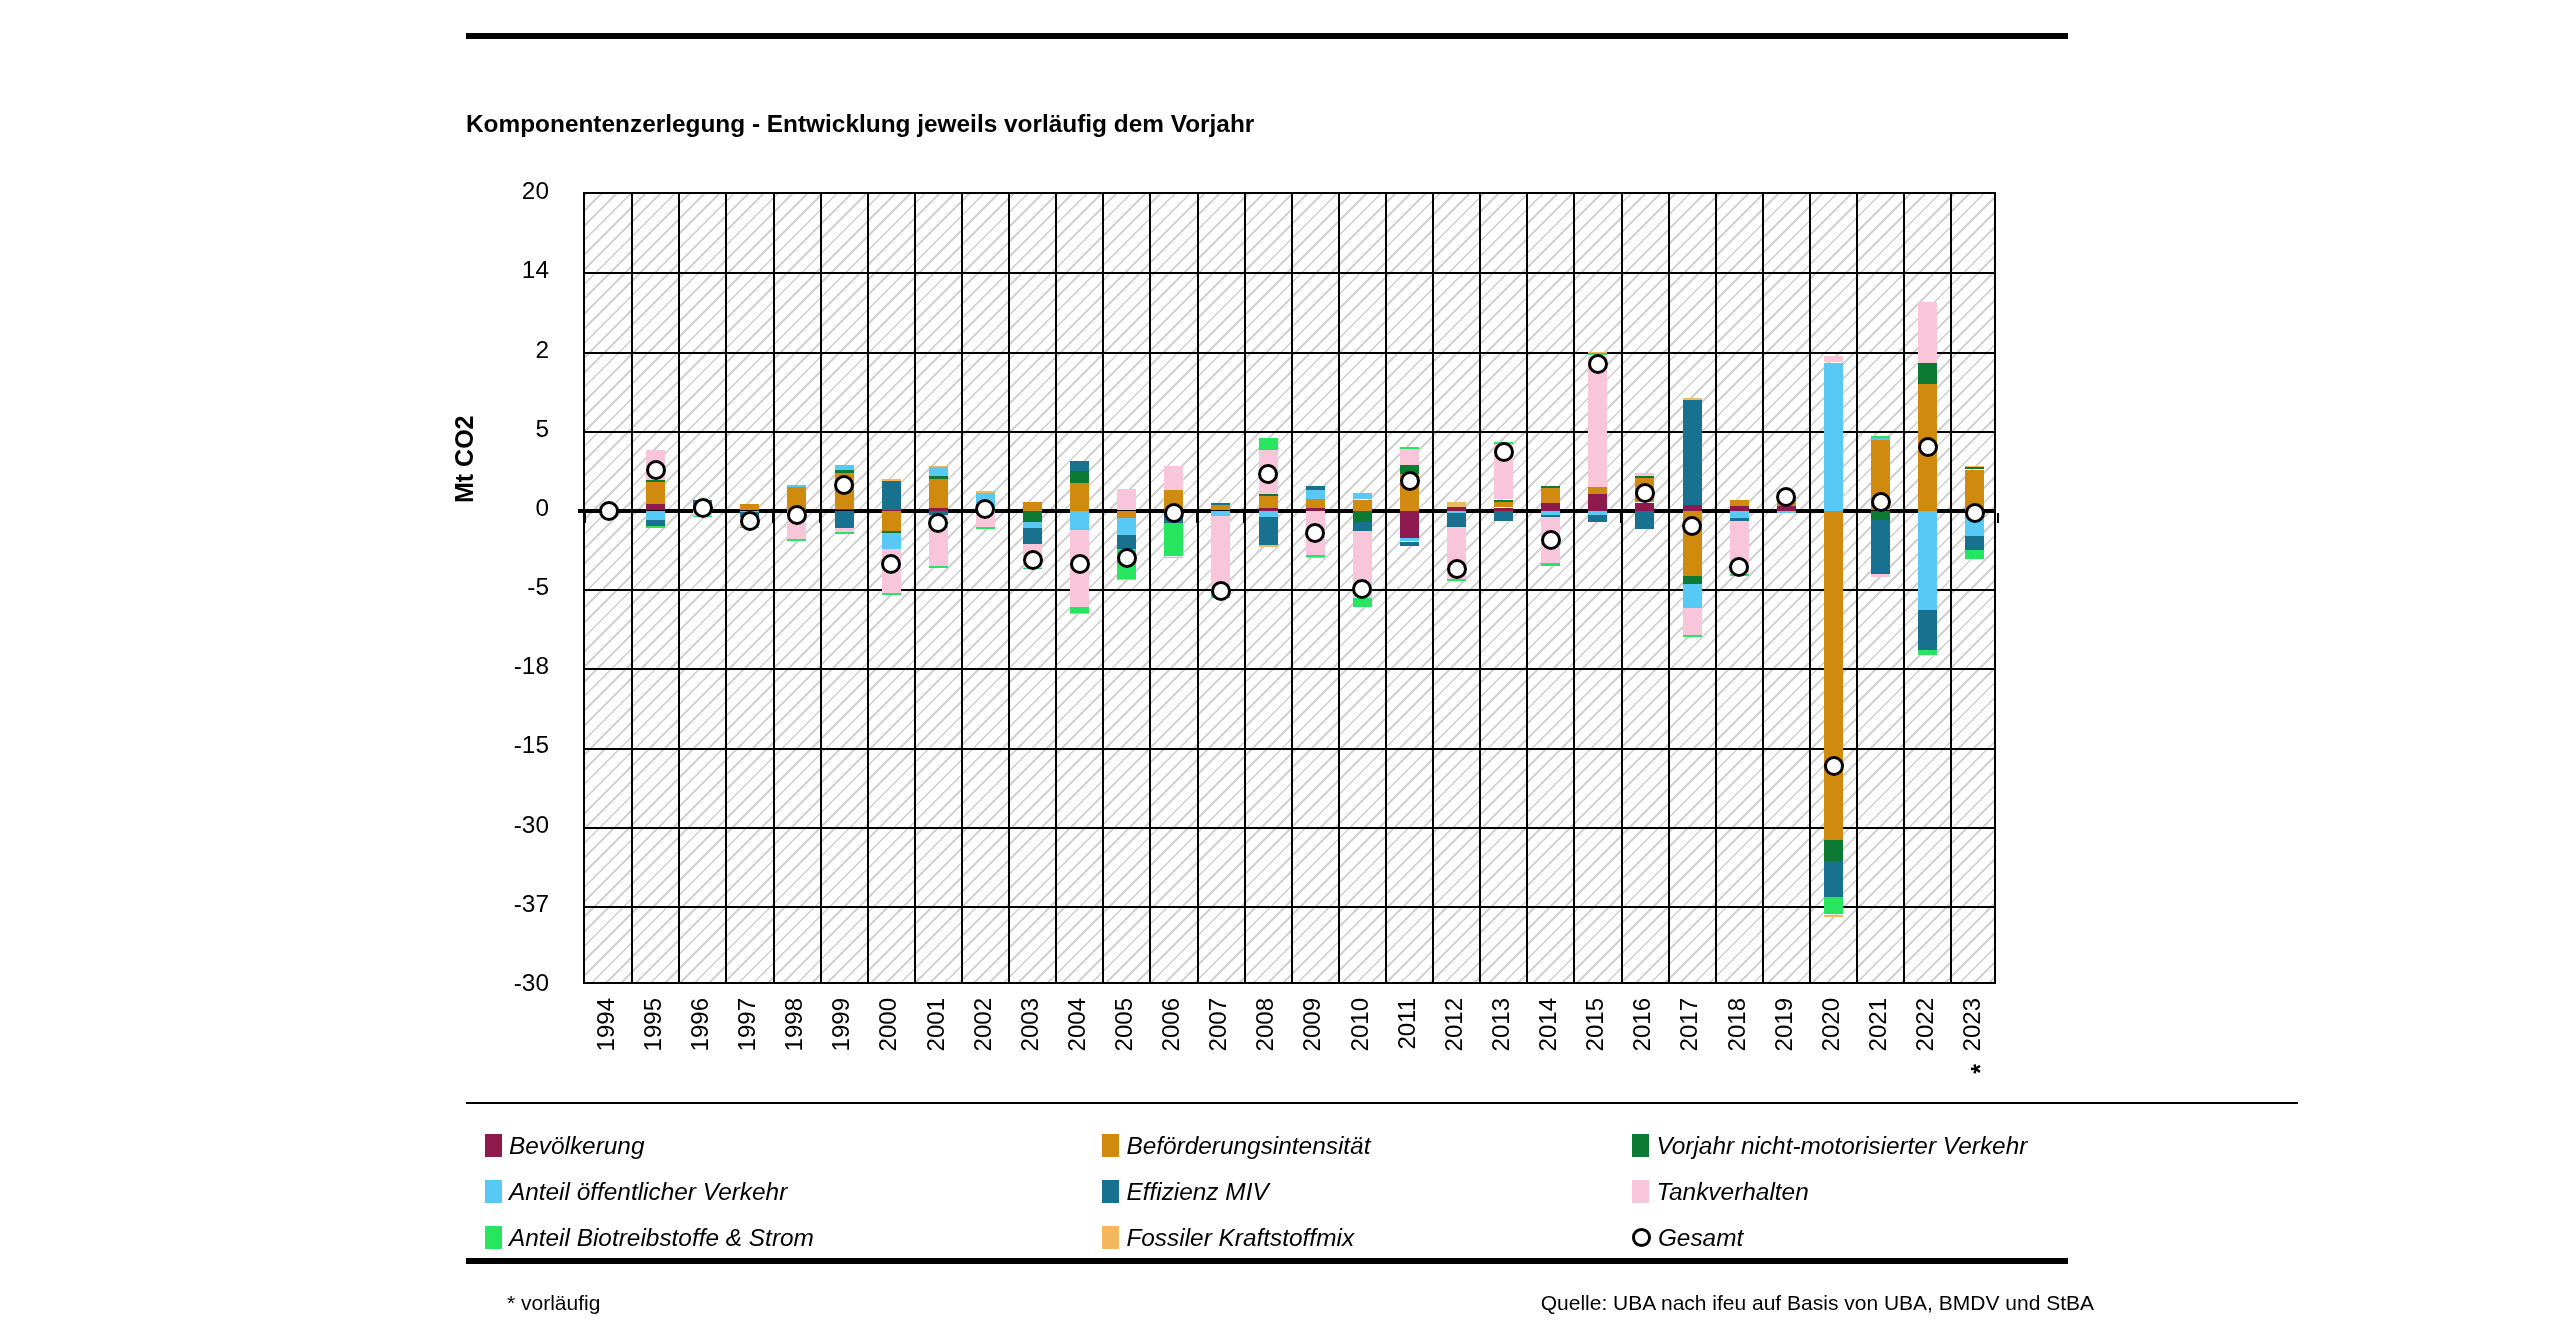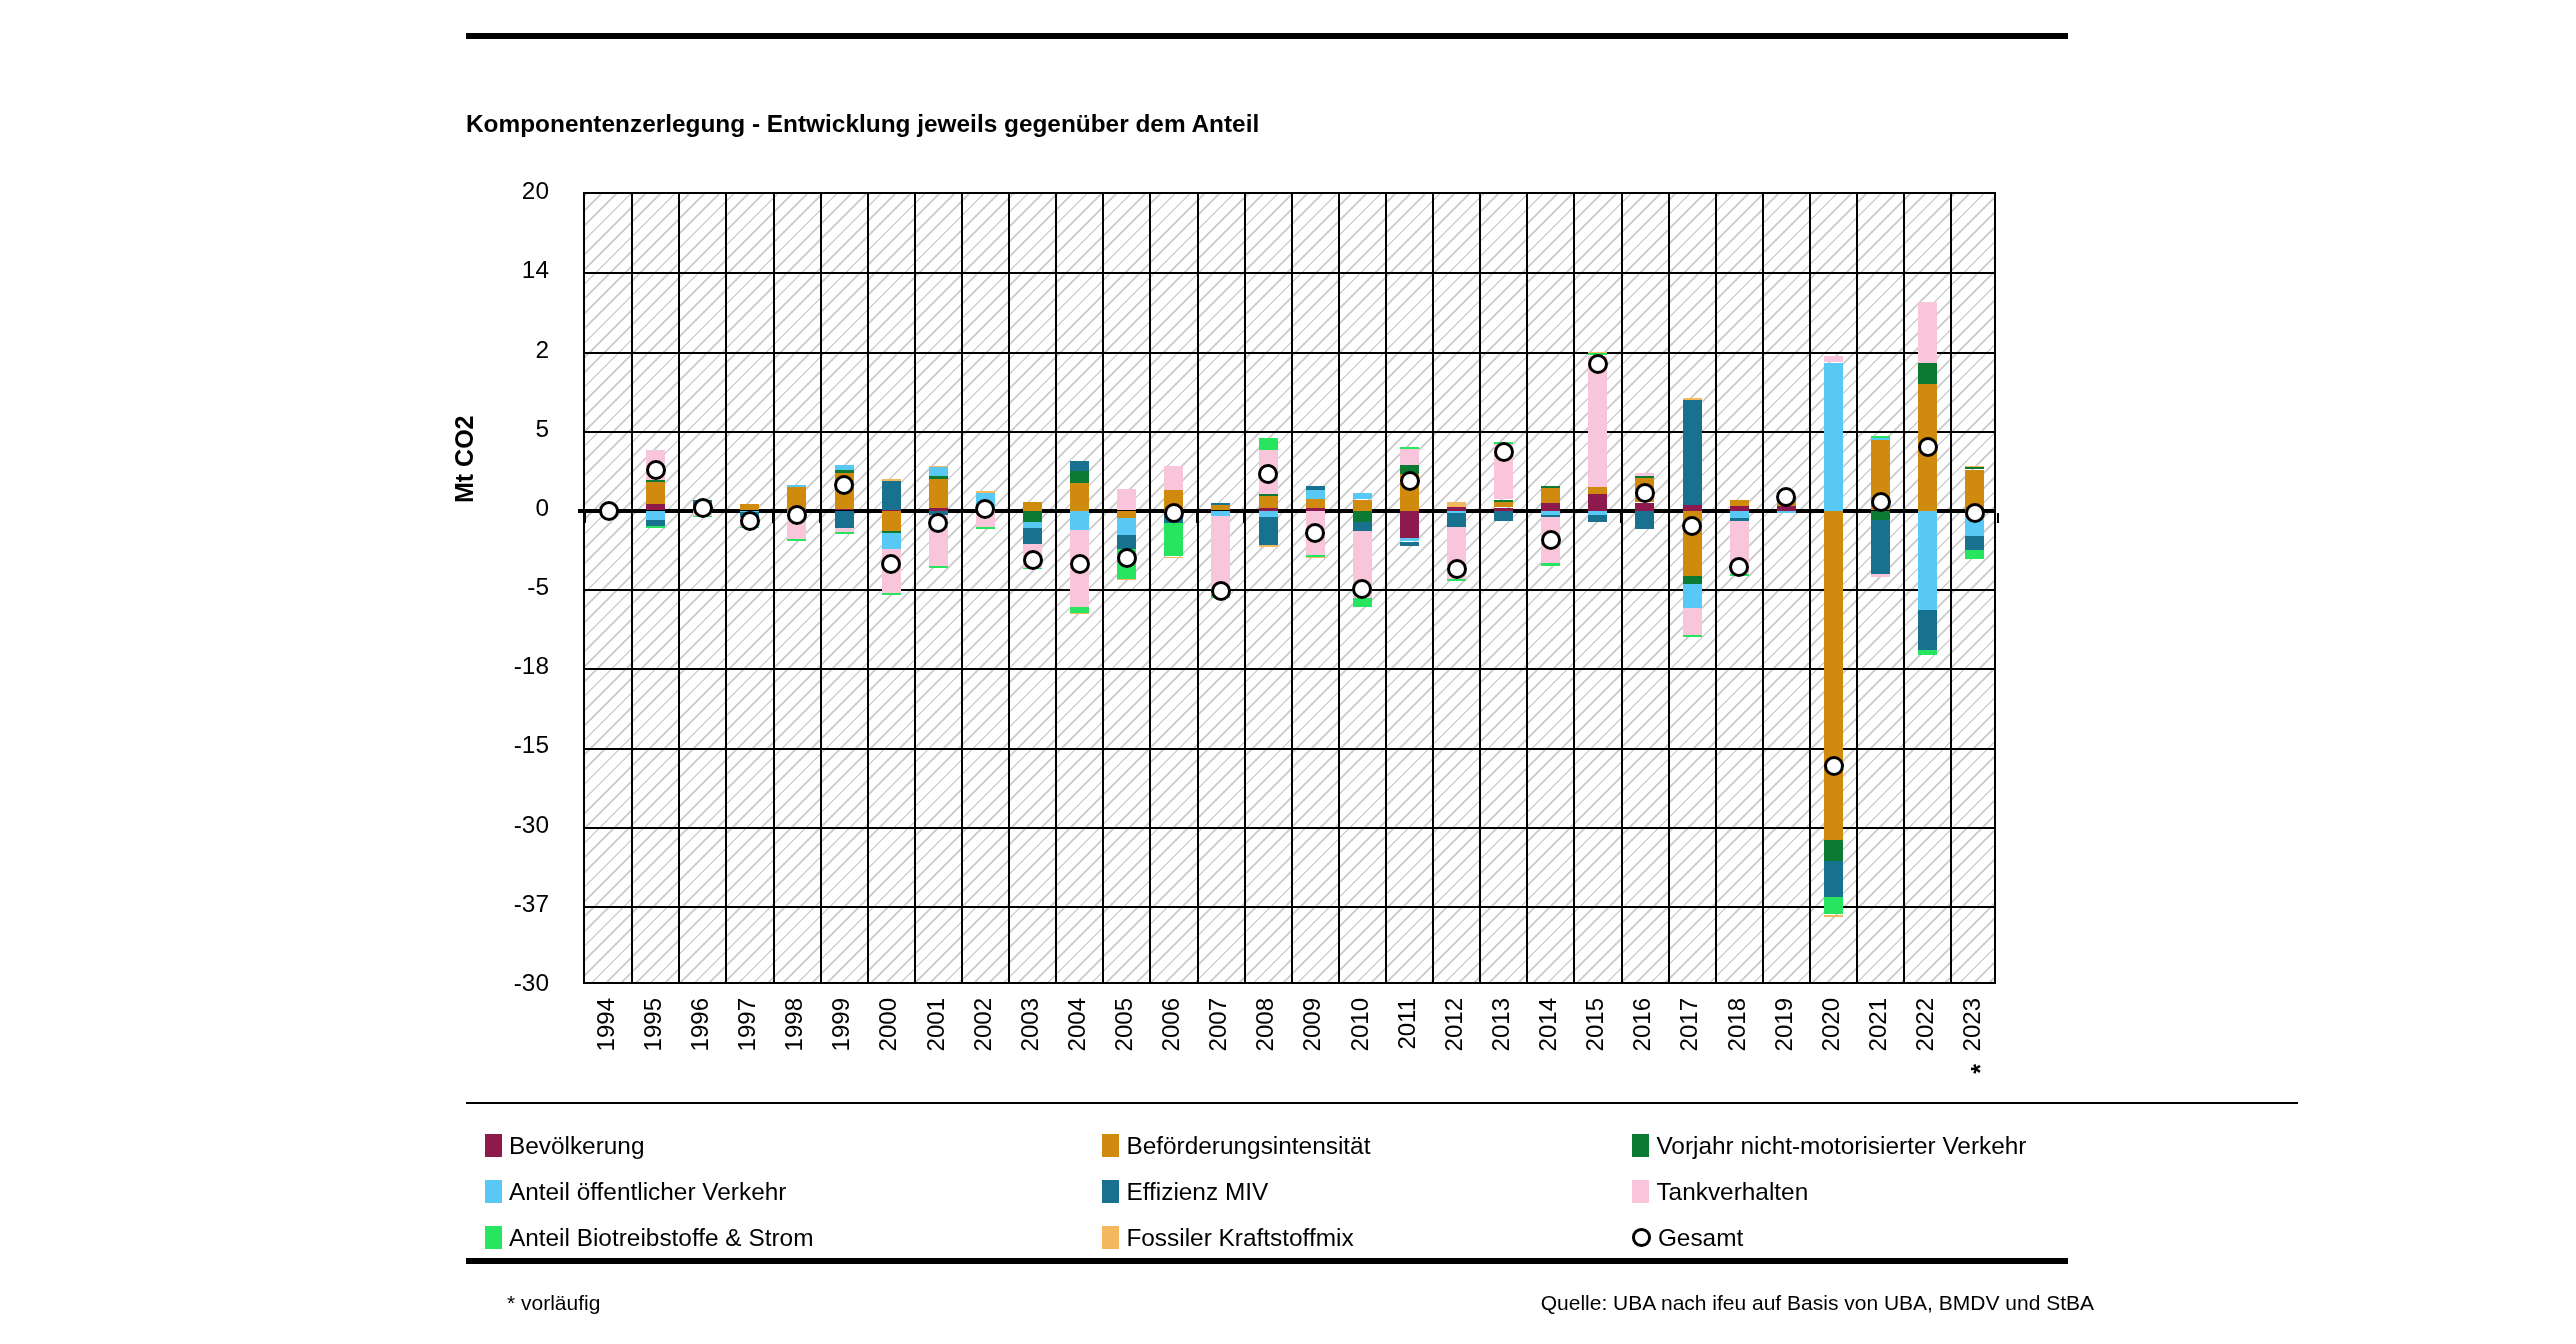--- a/index.html
+++ b/index.html
@@ -23,31 +23,31 @@
   .ylab{position:absolute;right:0;font-size:24.4px;text-align:right;white-space:nowrap;}
   #ylabels{left:428px;top:192px;width:121px;height:792px;}
   #yaxis-title{left:450px;top:503px;font-size:25px;font-weight:bold;transform:rotate(-90deg);transform-origin:left top;white-space:nowrap;}
   .xlab{position:absolute;top:0;font-size:24px;writing-mode:vertical-rl;transform:rotate(180deg);white-space:nowrap;}
   #xlabels{left:583px;top:998px;width:1413px;height:81px;}
   #asterisk{font-size:25px;font-weight:bold;top:1064px;}
   #legend{left:466px;top:1123px;width:1602px;height:132px;}
   .leg-item{position:absolute;display:flex;align-items:center;gap:7.4px;height:33px;}
   .leg-swatch{width:17px;height:23px;flex:0 0 auto;}
   .leg-circ{width:18.5px;height:18.5px;border-radius:50%;background:#fff;border:3px solid #000;box-sizing:border-box;flex:0 0 auto;}
-  .leg-text{font-size:24.4px;white-space:nowrap;}
+  .leg-text{font-size:24.4px;white-space:nowrap;font-style:italic;}
   #footnote{left:507px;top:1291px;font-size:21px;}
   #source{top:1291px;right:482px;font-size:21px;white-space:nowrap;}
 </style>
 </head>
 <body>
 
 <div id="canvas">
   <div class="rule" style="left:466px;top:33px;width:1602px;height:6px;"></div>
 
-  <div class="abs" id="subtitle">Komponentenzerlegung - Entwicklung jeweils gegenüber dem Anteil</div>
+  <div class="abs" id="subtitle">Komponentenzerlegung - Entwicklung jeweils vorläufig dem Vorjahr</div>
 
   <div class="abs" id="ylabels">
       <div class="ylab" style="top: -15px;">20</div>
       <div class="ylab" style="top: 64px;">14</div>
       <div class="ylab" style="top: 144px;">2</div>
       <div class="ylab" style="top: 223px;">5</div>
       <div class="ylab" style="top: 302px;">0</div>
       <div class="ylab" style="top: 381px;">-5</div>
       <div class="ylab" style="top: 460px;">-18</div>
       <div class="ylab" style="top: 539px;">-15</div>

